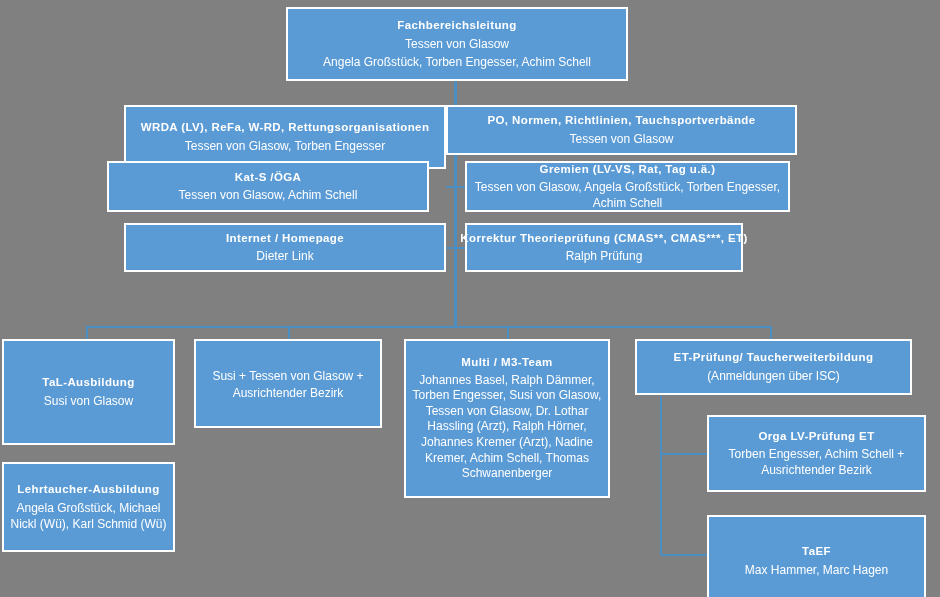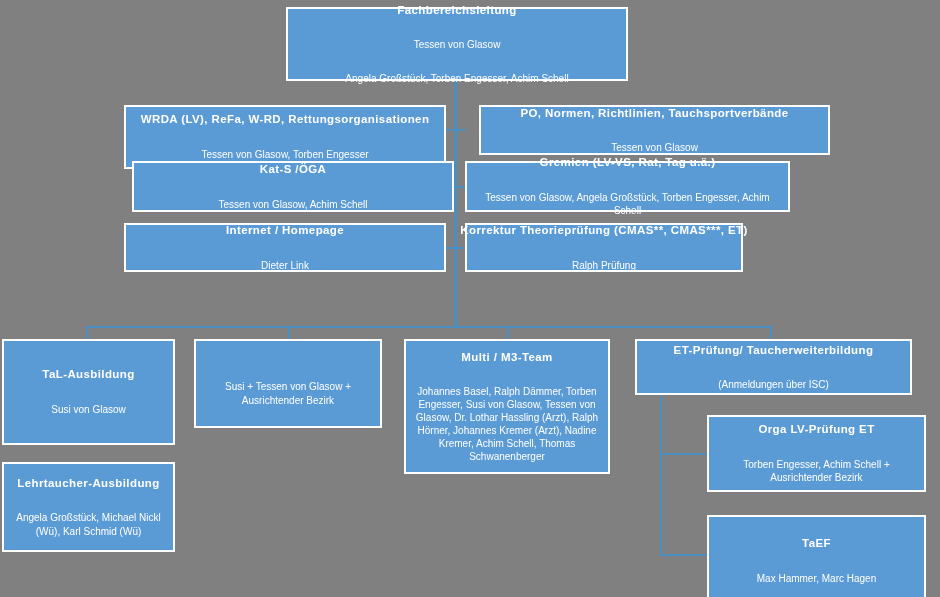--- a/index.html
+++ b/index.html
@@ -37,23 +37,23 @@
     font-weight: bold;
     font-size: 11.5px;
     line-height: 1.35;
     letter-spacing: 0.4px;
     white-space: nowrap;
   }
   .box .title.wrap {
     white-space: normal;
   }
   .box .people {
-    font-size: 10px;
+    font-size: 12px;
     line-height: 1.35;
-    margin-top: 20px;
+    margin-top: 2px;
   }
   .box.dense .people {
     line-height: 1.30;
   }
   
   .ln {
     position: absolute;
     background: #4a8ec2;
     z-index: 1;
   }
@@ -90,31 +90,31 @@
     <div class="title">Fachbereichsleitung</div>
     <div class="people">Tessen von Glasow</div>
     <div class="people">Angela Großstück, Torben Engesser, Achim Schell</div>
   </div>
 
   <div class="box" style="left:124px; top:105px; width:322px; height:64px;">
     <div class="title">WRDA (LV), ReFa, W-RD, Rettungsorganisationen</div>
     <div class="people">Tessen von Glasow, Torben Engesser</div>
   </div>
 
-  <div class="box" style="left:132px; top:161px; width:322px; height:51px;">
+  <div class="box" style="left:107px; top:161px; width:322px; height:51px;">
     <div class="title">Kat-S /ÖGA</div>
     <div class="people">Tessen von Glasow, Achim Schell</div>
   </div>
 
   <div class="box" style="left:124px; top:223px; width:322px; height:49px;">
     <div class="title">Internet / Homepage</div>
     <div class="people">Dieter Link</div>
   </div>
 
-  <div class="box" style="left:479px; top:105px; width:351px; height:50px;text-align:center;">
+  <div class="box" style="left:446px; top:105px; width:351px; height:50px;text-align:center;">
     <div class="title">PO, Normen, Richtlinien, Tauchsportverbände</div>
     <div class="people">Tessen von Glasow</div>
   </div>
 
   <div class="box" style="left:465px; top:161px; width:325px; height:51px;align-items:center;">
     <div class="title">Gremien (LV-VS, Rat, Tag u.ä.)</div>
     <div class="people">Tessen von Glasow, Angela Großstück, Torben Engesser, Achim Schell</div>
   </div>
 
   <div class="box" style="left:465px; top:223px; width:278px; height:49px;">
@@ -124,21 +124,21 @@
 
   <div class="box" style="left:2px; top:339px; width:173px; height:106px;">
     <div class="title">TaL-Ausbildung</div>
     <div class="people">Susi von Glasow</div>
   </div>
 
   <div class="box" style="left:194px; top:339px; width:188px; height:89px;">
     <div class="people">Susi + Tessen von Glasow + Ausrichtender Bezirk</div>
   </div>
 
-  <div class="box dense" style="left:404px; top:339px; width:206px; height:135px;">
+  <div class="box dense" style="left:404px; top:339px; width:206px; height:159px;">
     <div class="title">Multi / M3-Team</div>
     <div class="people">Johannes Basel, Ralph Dämmer, Torben Engesser, Susi von Glasow, Tessen von Glasow, Dr. Lothar Hassling (Arzt), Ralph Hörner, Johannes Kremer (Arzt), Nadine Kremer, Achim Schell, Thomas Schwanenberger</div>
   </div>
 
   <div class="box" style="left:635px; top:339px; width:277px; height:56px;text-align:right;">
     <div class="title">ET-Prüfung/ Taucherweiterbildung</div>
     <div class="people">(Anmeldungen über ISC)</div>
   </div>
 
   <div class="box" style="left:2px; top:462px; width:173px; height:90px;">

